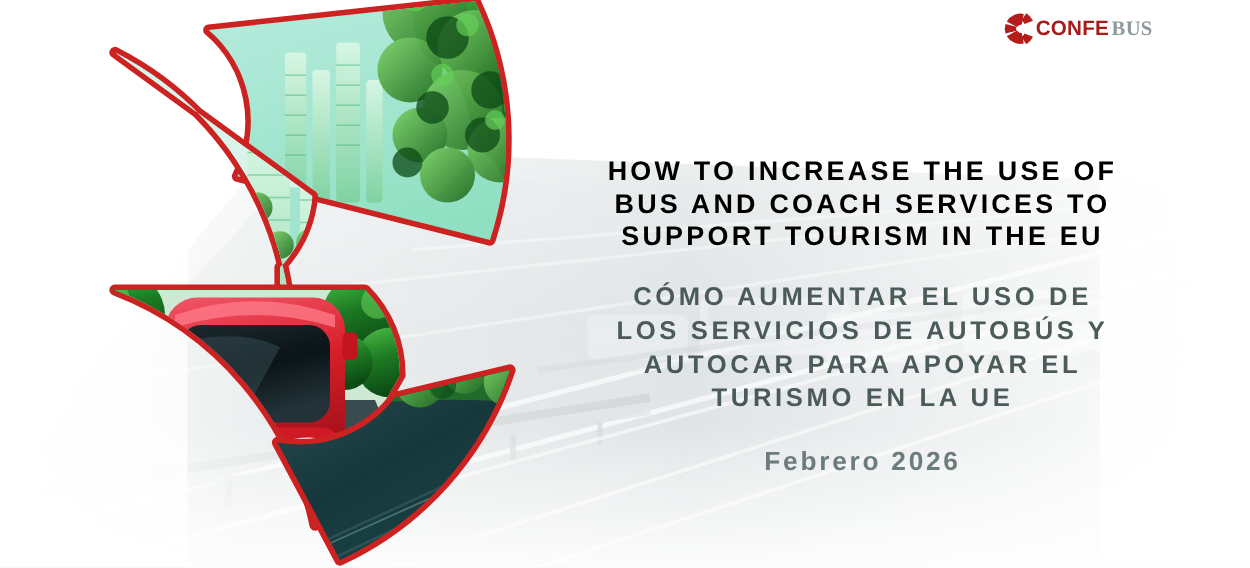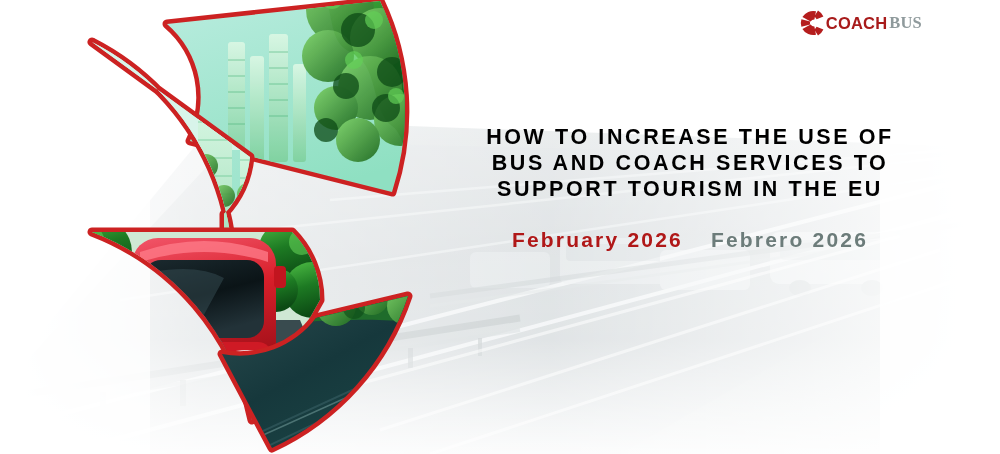--- a/index.html
+++ b/index.html
@@ -428,33 +428,36 @@
           </g>
         </g>
       </g>
     </svg>
   </div>
 
   <div class="text-col">
     <h1 class="title-en">HOW TO INCREASE THE USE OF
 BUS AND COACH SERVICES TO
 SUPPORT TOURISM IN THE EU</h1>
+    <h2 class="title-es">CÓMO AUMENTAR EL USO DE
+LOS SERVICIOS DE AUTOBÚS Y
+AUTOCAR PARA APOYAR EL
+TURISMO EN LA UE</h2>
     <div class="date-row">
-      <span class="date-en">February 2026</span>
       <span class="date-es">Febrero 2026</span>
     </div>
   </div>
 
   <div class="logo">
     <svg class="logo-mark" viewBox="0 0 26 30">
       <g fill="#b51d1d">
         <path d="M18 3.2 A 12.6 12.6 0 0 0 4.4 9.1 L 12.6 13.6 A 4.4 4.4 0 0 1 16.4 11.6 Z"></path>
         <path d="M3.4 11.2 A 12.6 12.6 0 0 0 3.4 18.8 L 12.2 16.6 A 4.4 4.4 0 0 1 12.2 13.4 Z"></path>
         <path d="M4.4 20.9 A 12.6 12.6 0 0 0 18 26.8 L 16.4 18.4 A 4.4 4.4 0 0 1 12.6 16.4 Z"></path>
         <path d="M20 2.6 A 13.4 13.4 0 0 1 25.4 8.6 L 18.6 11.2 A 6 6 0 0 0 16.2 8.4 Z"></path>
         <path d="M25.4 21.4 A 13.4 13.4 0 0 1 20 27.4 L 16.2 21.6 A 6 6 0 0 0 18.6 18.8 Z"></path>
       </g>
     </svg>
-    <span class="logo-word logo-confe">COACH</span>
+    <span class="logo-word logo-confe">CONFE</span>
     <span class="logo-word logo-bus">BUS</span>
   </div>
 
 </div>
 
 </body></html>

